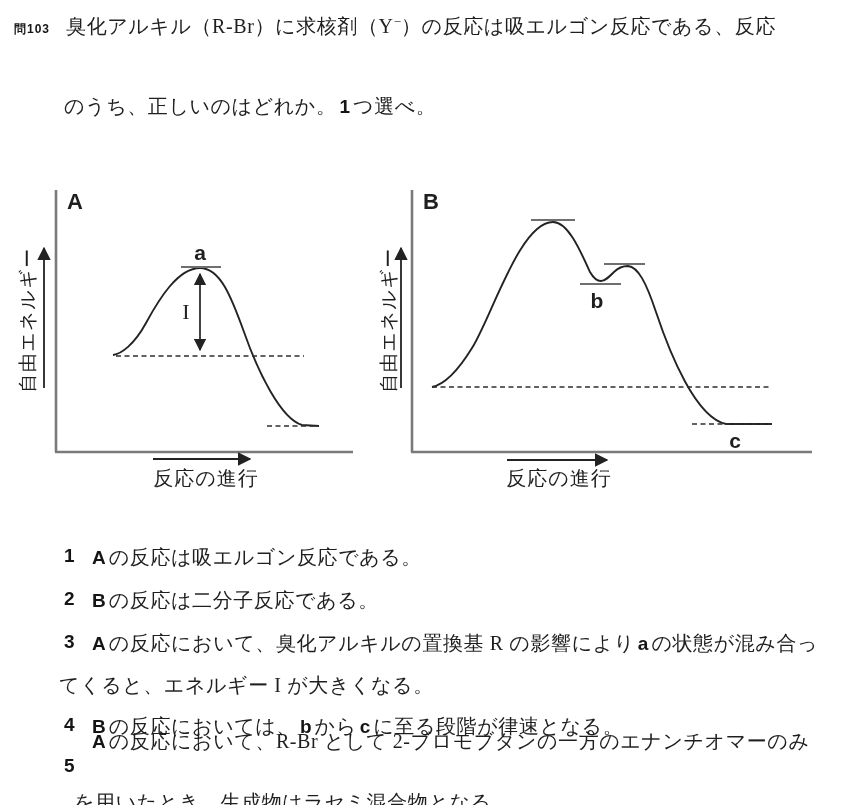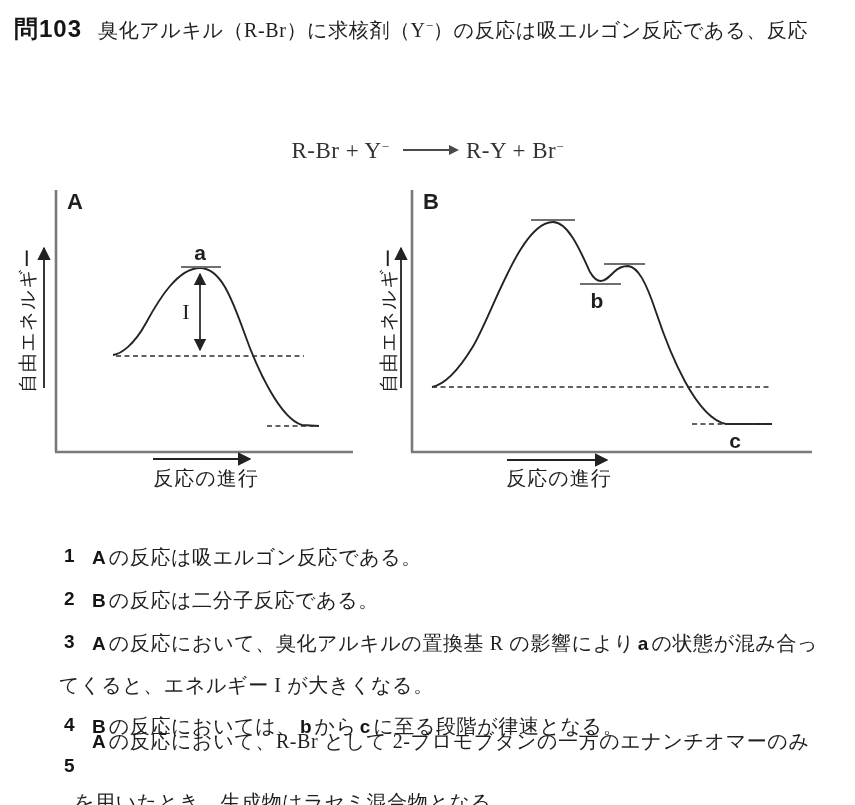--- a/index.html
+++ b/index.html
@@ -1,21 +1,21 @@
 <!DOCTYPE html>
 <html><head>
 <meta charset="utf-8">
 <style>
   html,body{margin:0;padding:0;background:#ffffff;}
   .canvas{position:relative;width:855px;height:805px;background:#ffffff;overflow:hidden;
           font-family:"Liberation Serif","DejaVu Serif",serif;color:#1f1f1f;}
   .line{position:absolute;white-space:nowrap;font-size:20px;letter-spacing:0.6px;}
   .g{font-family:"Liberation Sans","DejaVu Sans",sans-serif;font-weight:700;font-size:19px;
      letter-spacing:0;margin:0 3px;color:#151515;}
-  .qnum{font-family:"Liberation Sans","DejaVu Sans",sans-serif;font-weight:700;font-size:24px;
+  .qnum{font-family:"Liberation Sans","DejaVu Sans",sans-serif;font-weight:700;font-size:12px;
         letter-spacing:1px;margin-right:16px;color:#151515;}
   .sup{font-size:13px;vertical-align:7px;letter-spacing:0;}
   .eq{position:absolute;top:138px;left:0;width:100%;text-align:center;font-size:23px;
       letter-spacing:0.5px;color:#333;white-space:nowrap;}
   .arr{display:inline-block;width:54px;height:2px;background:#4a4a4a;position:relative;
        vertical-align:7px;margin:0 9px 0 14px;}
   .arr:after{content:"";position:absolute;right:-2px;top:-4px;width:0;height:0;
        border-left:10px solid #4a4a4a;border-top:5px solid transparent;border-bottom:5px solid transparent;}
   .opt-num{font-family:"Liberation Sans","DejaVu Sans",sans-serif;font-weight:700;font-size:19px;
        position:absolute;color:#151515;}
@@ -23,24 +23,24 @@
   .jp-svg{font-family:"Liberation Serif","DejaVu Serif",serif;}
 </style>
 </head>
 <body>
 
 <div class="canvas">
 
   <div class="line" style="left:14px;top:13px;">
     <span class="qnum">問103</span><span>臭化アルキル（R-Br）に求核剤（Y</span><span class="sup">−</span><span>）の反応は吸エルゴン反応である、反応</span>
   </div>
+  <div class="line" style="left:64px;top:93px;">
+    <span>のうち、正しいのはどれか。</span><span class="g">1</span><span>つ選べ。</span>
+  </div>
 
-  <div class="eq">
-    <span>R-Br + Y</span><span class="sup">−</span><span class="arr"></span><span>R-Y + Br</span><span class="sup">−</span>
-  </div>
 
   <svg style="position:absolute;left:10px;top:182px;overflow:visible;" width="365" height="318" viewBox="0 0 365 318">
     <defs>
       <marker id="ahA" viewBox="0 0 10 10" refX="9" refY="5" markerWidth="7.5" markerHeight="7.5" orient="auto-start-reverse">
         <path d="M0,0 L10,5 L0,10 z" fill="#222"></path>
       </marker>
     </defs>
     <line x1="46" y1="8" x2="46" y2="270" stroke="#7a7a7a" stroke-width="2.6"></line>
     <line x1="45" y1="270" x2="343" y2="270" stroke="#7a7a7a" stroke-width="2.6"></line>
     <text x="57" y="27" font-size="22" font-weight="bold" font-family="Liberation Sans, DejaVu Sans, sans-serif">A</text>

